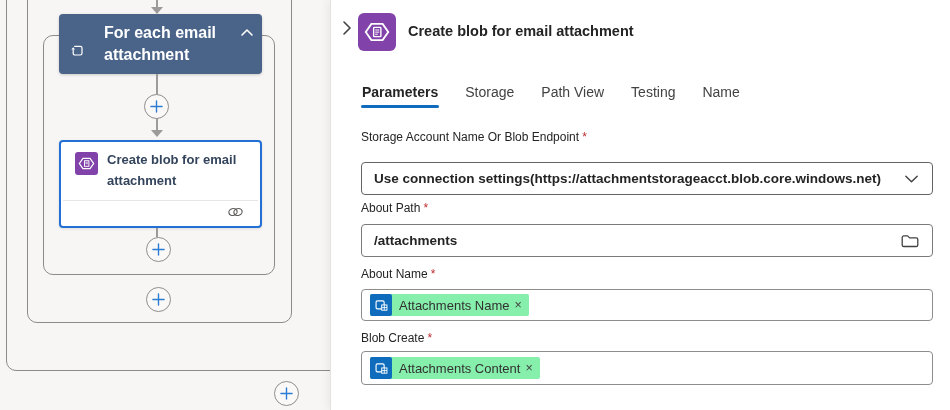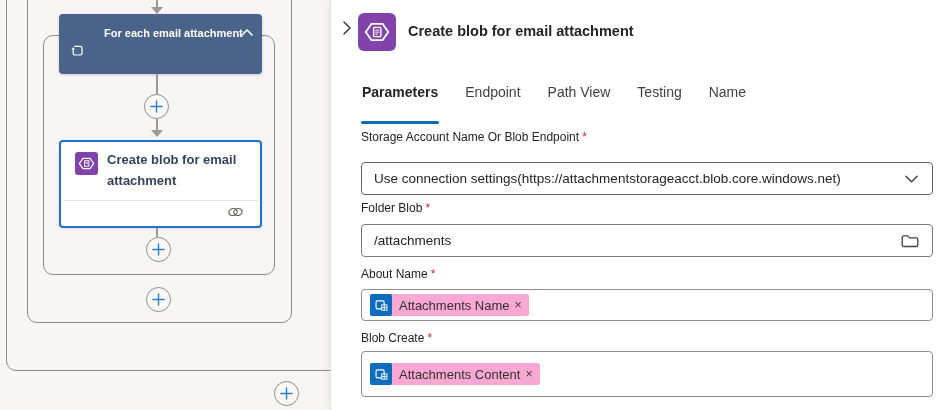--- a/index.html
+++ b/index.html
@@ -21,21 +21,21 @@
   .vl-3 { top:228px; height:9px; }
   .arrowhead { position:absolute; left:151px; width:0; height:0;
     border-left:6px solid transparent; border-right:6px solid transparent;
     border-top:7px solid #9d9b99; }
   .ah-1 { top:7px; } .ah-2 { top:130px; }
 
   .foreach-header { position:absolute; left:59px; top:14px; width:203px; height:60px;
     background:#4a6388; border-radius:4px; color:#fff; cursor:pointer;
     box-shadow:0 1px 3px rgba(0,0,0,.18); }
   .foreach-title { position:absolute; left:45px; top:8px; width:145px;
-    font-size:11px; font-weight:700; line-height:22px; }
+    font-size:16px; font-weight:700; line-height:22px; }
   .loop-icon { position:absolute; left:11px; top:29px; width:15px; height:15px; }
   .chev-up { position:absolute; right:7px; top:12px; width:16px; height:14px; cursor:pointer; }
 
   .action-card { position:absolute; left:59px; top:140px; width:203px; height:88px;
     background:#ffffff; border:2px solid #2270d3; border-radius:4px; cursor:pointer;
     box-shadow:0 1px 3px rgba(0,0,0,.10); }
   .card-icon { position:absolute; left:14px; top:10px; width:23px; height:23px;
     background:#8142a9; border-radius:3px; display:flex; align-items:center; justify-content:center; }
   .card-title { position:absolute; left:46px; top:7px; width:150px;
     font-size:13px; font-weight:700; line-height:21px; color:#33445c; }
@@ -55,41 +55,41 @@
     background:#ffffff; border-left:1px solid #e4e2e0;
     box-shadow:-3px 0 8px rgba(0,0,0,.05); }
   .collapse-btn { position:absolute; left:6px; top:18px; width:20px; height:22px;
     cursor:pointer; background:none; border:none; }
   .panel-icon { position:absolute; left:27px; top:13px; width:38px; height:38px;
     background:#8142a9; border-radius:6px; display:flex; align-items:center; justify-content:center; }
   .panel-title { position:absolute; left:77px; top:23px; font-size:14.5px;
     font-weight:700; color:#242424; }
 
   .tabs { position:absolute; left:31px; top:84px; display:flex; gap:27px; }
-  .tab { position:relative; font-size:14px; color:#424242; padding-bottom:24px; cursor:pointer; }
+  .tab { position:relative; font-size:14px; color:#424242; padding-bottom:8px; cursor:pointer; }
   .tab.active { font-weight:700; color:#242424; }
   .tab.active::after { content:""; position:absolute; left:-1px; right:-1px; bottom:0;
     height:3px; background:#0f6cbd; border-radius:2px; }
 
   .field-label { position:absolute; left:30px; font-size:12px; color:#242424; }
   .req { color:#bc2f32; margin-left:3px; }
   .lbl-1 { top:130px; } .lbl-2 { top:201px; } .lbl-3 { top:267px; } .lbl-4 { top:331px; }
 
   .input-box { position:absolute; left:30px; width:572px; background:#fff;
     border:1px solid #7a7a78; border-radius:4px; cursor:text;
     display:flex; align-items:center; }
   .box-1 { top:162px; height:33px; border-color:#666462; cursor:pointer; }
   .box-2 { top:224px; height:33px; }
   .box-3 { top:289px; height:32px; border-color:#8f8d8b; }
-  .box-4 { top:351px; height:46px; border-color:#8f8d8b; }
-  .box-text { font-size:13.5px; color:#242424; padding-left:12px; white-space:nowrap; }
+  .box-4 { top:351px; height:34px; border-color:#8f8d8b; }
+  .box-text { font-size:13.5px; color:#242424; padding-left:12px; white-space:nowrap;font-weight:bold; }
   .box-trail { position:absolute; right:12px; top:50%; transform:translateY(-50%);
     display:flex; align-items:center; cursor:pointer; }
 
-  .pill { display:flex; align-items:center; background:#f9a8d4; border-radius:2px;
+  .pill { display:flex; align-items:center; background:#86efac; border-radius:2px;
     height:22px; margin-left:8px; padding-right:5px; cursor:pointer; }
   .pill-icon { width:22px; height:22px; background:#0f6cbd; border-radius:2px;
     display:flex; align-items:center; justify-content:center; flex:none; }
   .pill-text { font-size:13px; color:#323130; padding:0 3px 0 7px; white-space:nowrap; }
   .pill-close { font-size:12.5px; color:#424242; padding:0 2px; cursor:pointer; }
 </style>
 </head>
 <body>
 
 <div class="stage">
@@ -173,40 +173,40 @@
       <svg viewBox="0 0 24 24" width="30" height="30">
         <path d="M3 12 L7.5 5.5 H16.5 L21 12 L16.5 18.5 H7.5 Z" fill="none" stroke="#ffffff" stroke-width="1.5"></path>
         <rect x="9.3" y="8.3" width="5.8" height="7.4" rx="0.6" fill="none" stroke="#ffffff" stroke-width="1.1"></rect>
         <path d="M10.6 10.4 h3.2 M10.6 12.1 h3.2 M10.6 13.8 h2" stroke="#ffffff" stroke-width="0.8"></path>
       </svg>
     </span>
     <span class="panel-title">Create blob for email attachment</span>
 
     <div class="tabs">
       <span class="tab active">Parameters</span>
-      <span class="tab">Endpoint</span>
+      <span class="tab">Storage</span>
       <span class="tab">Path View</span>
       <span class="tab">Testing</span>
       <span class="tab">Name</span>
     </div>
 
     <div class="field-label lbl-1">
       <span>Storage Account Name Or Blob Endpoint</span><span class="req">*</span>
     </div>
     <div class="input-box box-1">
       <span class="box-text">Use connection settings(https://attachmentstorageacct.blob.core.windows.net)</span>
       <span class="box-trail">
         <svg viewBox="0 0 18 12" width="17" height="12">
           <polyline points="3,3 9,9 15,3" fill="none" stroke="#424242" stroke-width="1.5" stroke-linecap="round" stroke-linejoin="round"></polyline>
         </svg>
       </span>
     </div>
 
     <div class="field-label lbl-2">
-      <span>Folder Blob</span><span class="req">*</span>
+      <span>About Path</span><span class="req">*</span>
     </div>
     <div class="input-box box-2">
       <span class="box-text">/attachments</span>
       <span class="box-trail">
         <svg viewBox="0 0 20 17" width="20" height="17">
           <path d="M2.2 5 a1.6 1.6 0 0 1 1.6 -1.6 H7.6 l2 2 h6.6 a1.6 1.6 0 0 1 1.6 1.6 V12.4 a1.6 1.6 0 0 1 -1.6 1.6 H3.8 a1.6 1.6 0 0 1 -1.6 -1.6 Z" fill="none" stroke="#424242" stroke-width="1.3" stroke-linejoin="round"></path>
         </svg>
       </span>
     </div>
 

